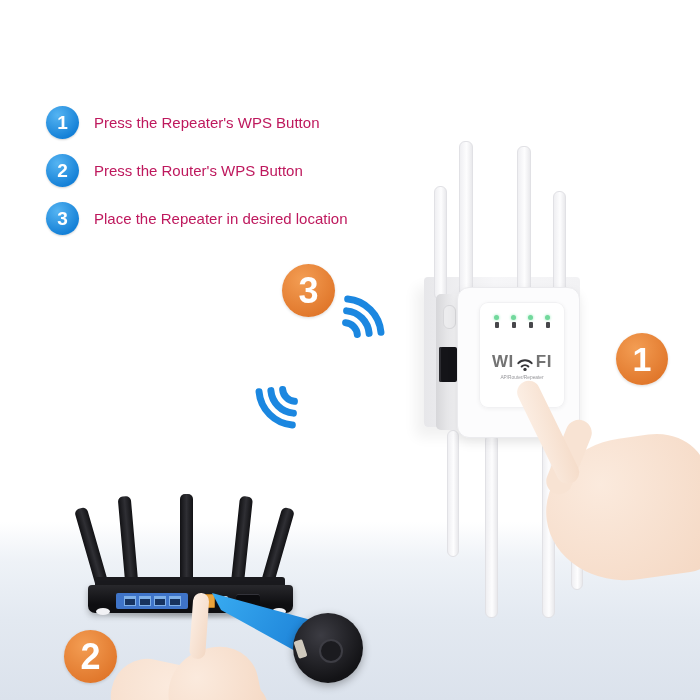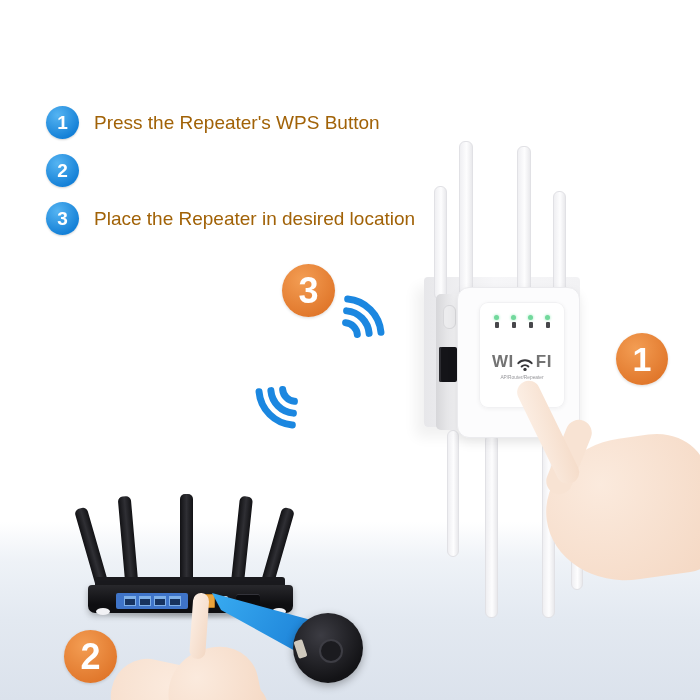--- a/index.html
+++ b/index.html
@@ -15,21 +15,21 @@
   .title-wrap{left:0;top:22px;width:700px;display:flex;justify-content:center;}
   .title{color:#1a81d8;font-size:29px;font-weight:bold;letter-spacing:-0.5px;
          transform:scaleX(0.94);white-space:nowrap;}
 
   
   .step{left:46px;display:flex;align-items:center;gap:15px;}
   .step-num{width:33px;height:33px;border-radius:50%;flex:0 0 33px;
             background:radial-gradient(circle at 35% 28%, #55b4f2, #137fd6 75%);
             color:#fff;font-weight:bold;font-size:19px;display:flex;align-items:center;justify-content:center;
             box-shadow:0 1px 2px rgba(0,0,0,.18);}
-  .step-label{font-size:19px;color:#a16207;}
+  .step-label{font-size:15px;color:#be185d;}
 
   
   .badge{border-radius:50%;color:#fff;font-weight:bold;display:flex;align-items:center;justify-content:center;
          background:radial-gradient(circle at 38% 30%, #f2a familiar 0, #e2772b);
          background:radial-gradient(circle at 38% 30%, #f39d53, #e0762a 78%);
          box-shadow:0 1px 3px rgba(0,0,0,.15);}
   .badge-3{left:282px;top:264px;width:53px;height:53px;font-size:36px;}
   .badge-1{left:616px;top:333px;width:52px;height:52px;font-size:34px;}
   .badge-2{left:64px;top:630px;width:53px;height:53px;font-size:36px;}
 
@@ -111,20 +111,21 @@
 
   <div class="abs floor"></div>
 
 
   <div class="abs step" style="top:106px;">
     <div class="step-num">1</div>
     <div class="step-label">Press the Repeater's WPS Button</div>
   </div>
   <div class="abs step" style="top:154px;">
     <div class="step-num">2</div>
+    <div class="step-label">Press the Router's WPS Button</div>
   </div>
   <div class="abs step" style="top:202px;">
     <div class="step-num">3</div>
     <div class="step-label">Place the Repeater in desired location</div>
   </div>
 
   <div class="abs badge badge-3">3</div>
 
   <svg class="abs arc-up" width="56" height="56" viewBox="0 0 52 52">
     <g fill="none" stroke="#1b87e0" stroke-width="6.5" stroke-linecap="round">

